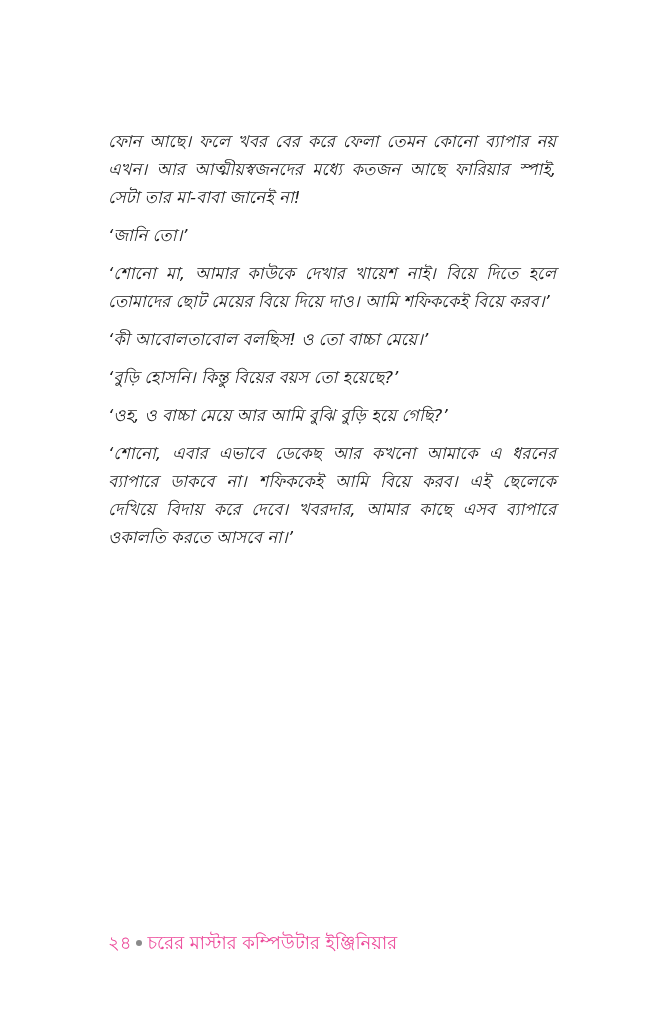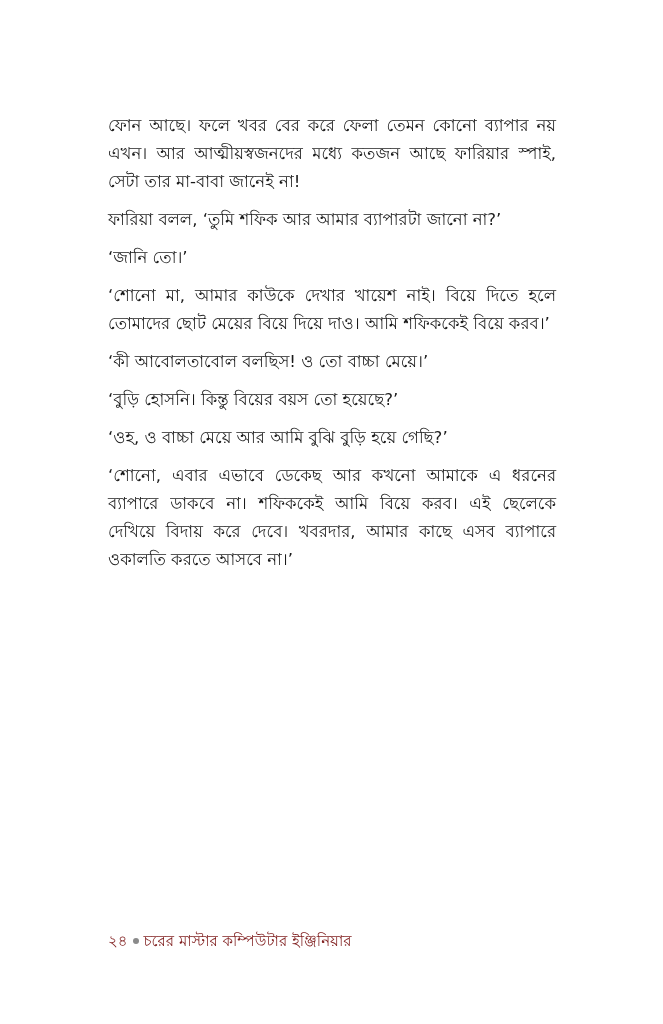--- a/index.html
+++ b/index.html
@@ -11,55 +11,55 @@
       width: 663px;
       height: 1024px;
       position: relative;
       overflow: hidden;
       font-family: "DejaVu Sans", "Liberation Sans", sans-serif;
       color: #1a1a1a;
     }
     .page {
       position: absolute;
       left: 108px;
-      top: 112px;
+      top: 128px;
       width: 448px;
+      font-style: italic;
     }
     .para {
       margin: 0 0 10px 0;
       font-size: 16.5px;
       line-height: 28px;
       text-align: justify;
       text-align-last: left;
       letter-spacing: 0;
     }
     .footer {
       position: absolute;
       left: 108px;
       top: 929px;
-      font-size: 15px;
-      color: #7f1d1d;
+      font-size: 18px;
+      color: #ec4899;
       white-space: nowrap;
     }
     .footer .bullet {
       display: inline-block;
       width: 6px;
       height: 6px;
       border-radius: 50%;
       background: #8a8a8a;
       margin: 0 5px 2px 5px;
       vertical-align: middle;
     }
   </style>
 </head>
 <body>
 
 <div class="page">
   <p class="para">ফোন আছে। ফলে খবর বের করে ফেলা তেমন কোনো ব্যাপার নয় এখন। আর আত্মীয়স্বজনদের মধ্যে কতজন আছে ফারিয়ার স্পাই, সেটা তার মা-বাবা জানেই না!</p>
-  <p class="para">ফারিয়া বলল, ‘তুমি শফিক আর আমার ব্যাপারটা জানো না?’</p>
   <p class="para">‘জানি তো।’</p>
   <p class="para">‘শোনো মা, আমার কাউকে দেখার খায়েশ নাই। বিয়ে দিতে হলে তোমাদের ছোট মেয়ের বিয়ে দিয়ে দাও। আমি শফিককেই বিয়ে করব।’</p>
   <p class="para">‘কী আবোলতাবোল বলছিস! ও তো বাচ্চা মেয়ে।’</p>
   <p class="para">‘বুড়ি হোসনি। কিন্তু বিয়ের বয়স তো হয়েছে?’</p>
   <p class="para">‘ওহ, ও বাচ্চা মেয়ে আর আমি বুঝি বুড়ি হয়ে গেছি?’</p>
   <p class="para">‘শোনো, এবার এভাবে ডেকেছ আর কখনো আমাকে এ ধরনের ব্যাপারে ডাকবে না। শফিককেই আমি বিয়ে করব। এই ছেলেকে দেখিয়ে বিদায় করে দেবে। খবরদার, আমার কাছে এসব ব্যাপারে ওকালতি করতে আসবে না।’</p>
 </div>
 
 <div class="footer">
   <span>২৪</span><span class="bullet"></span><span>চরের মাস্টার কম্পিউটার ইঞ্জিনিয়ার</span>

